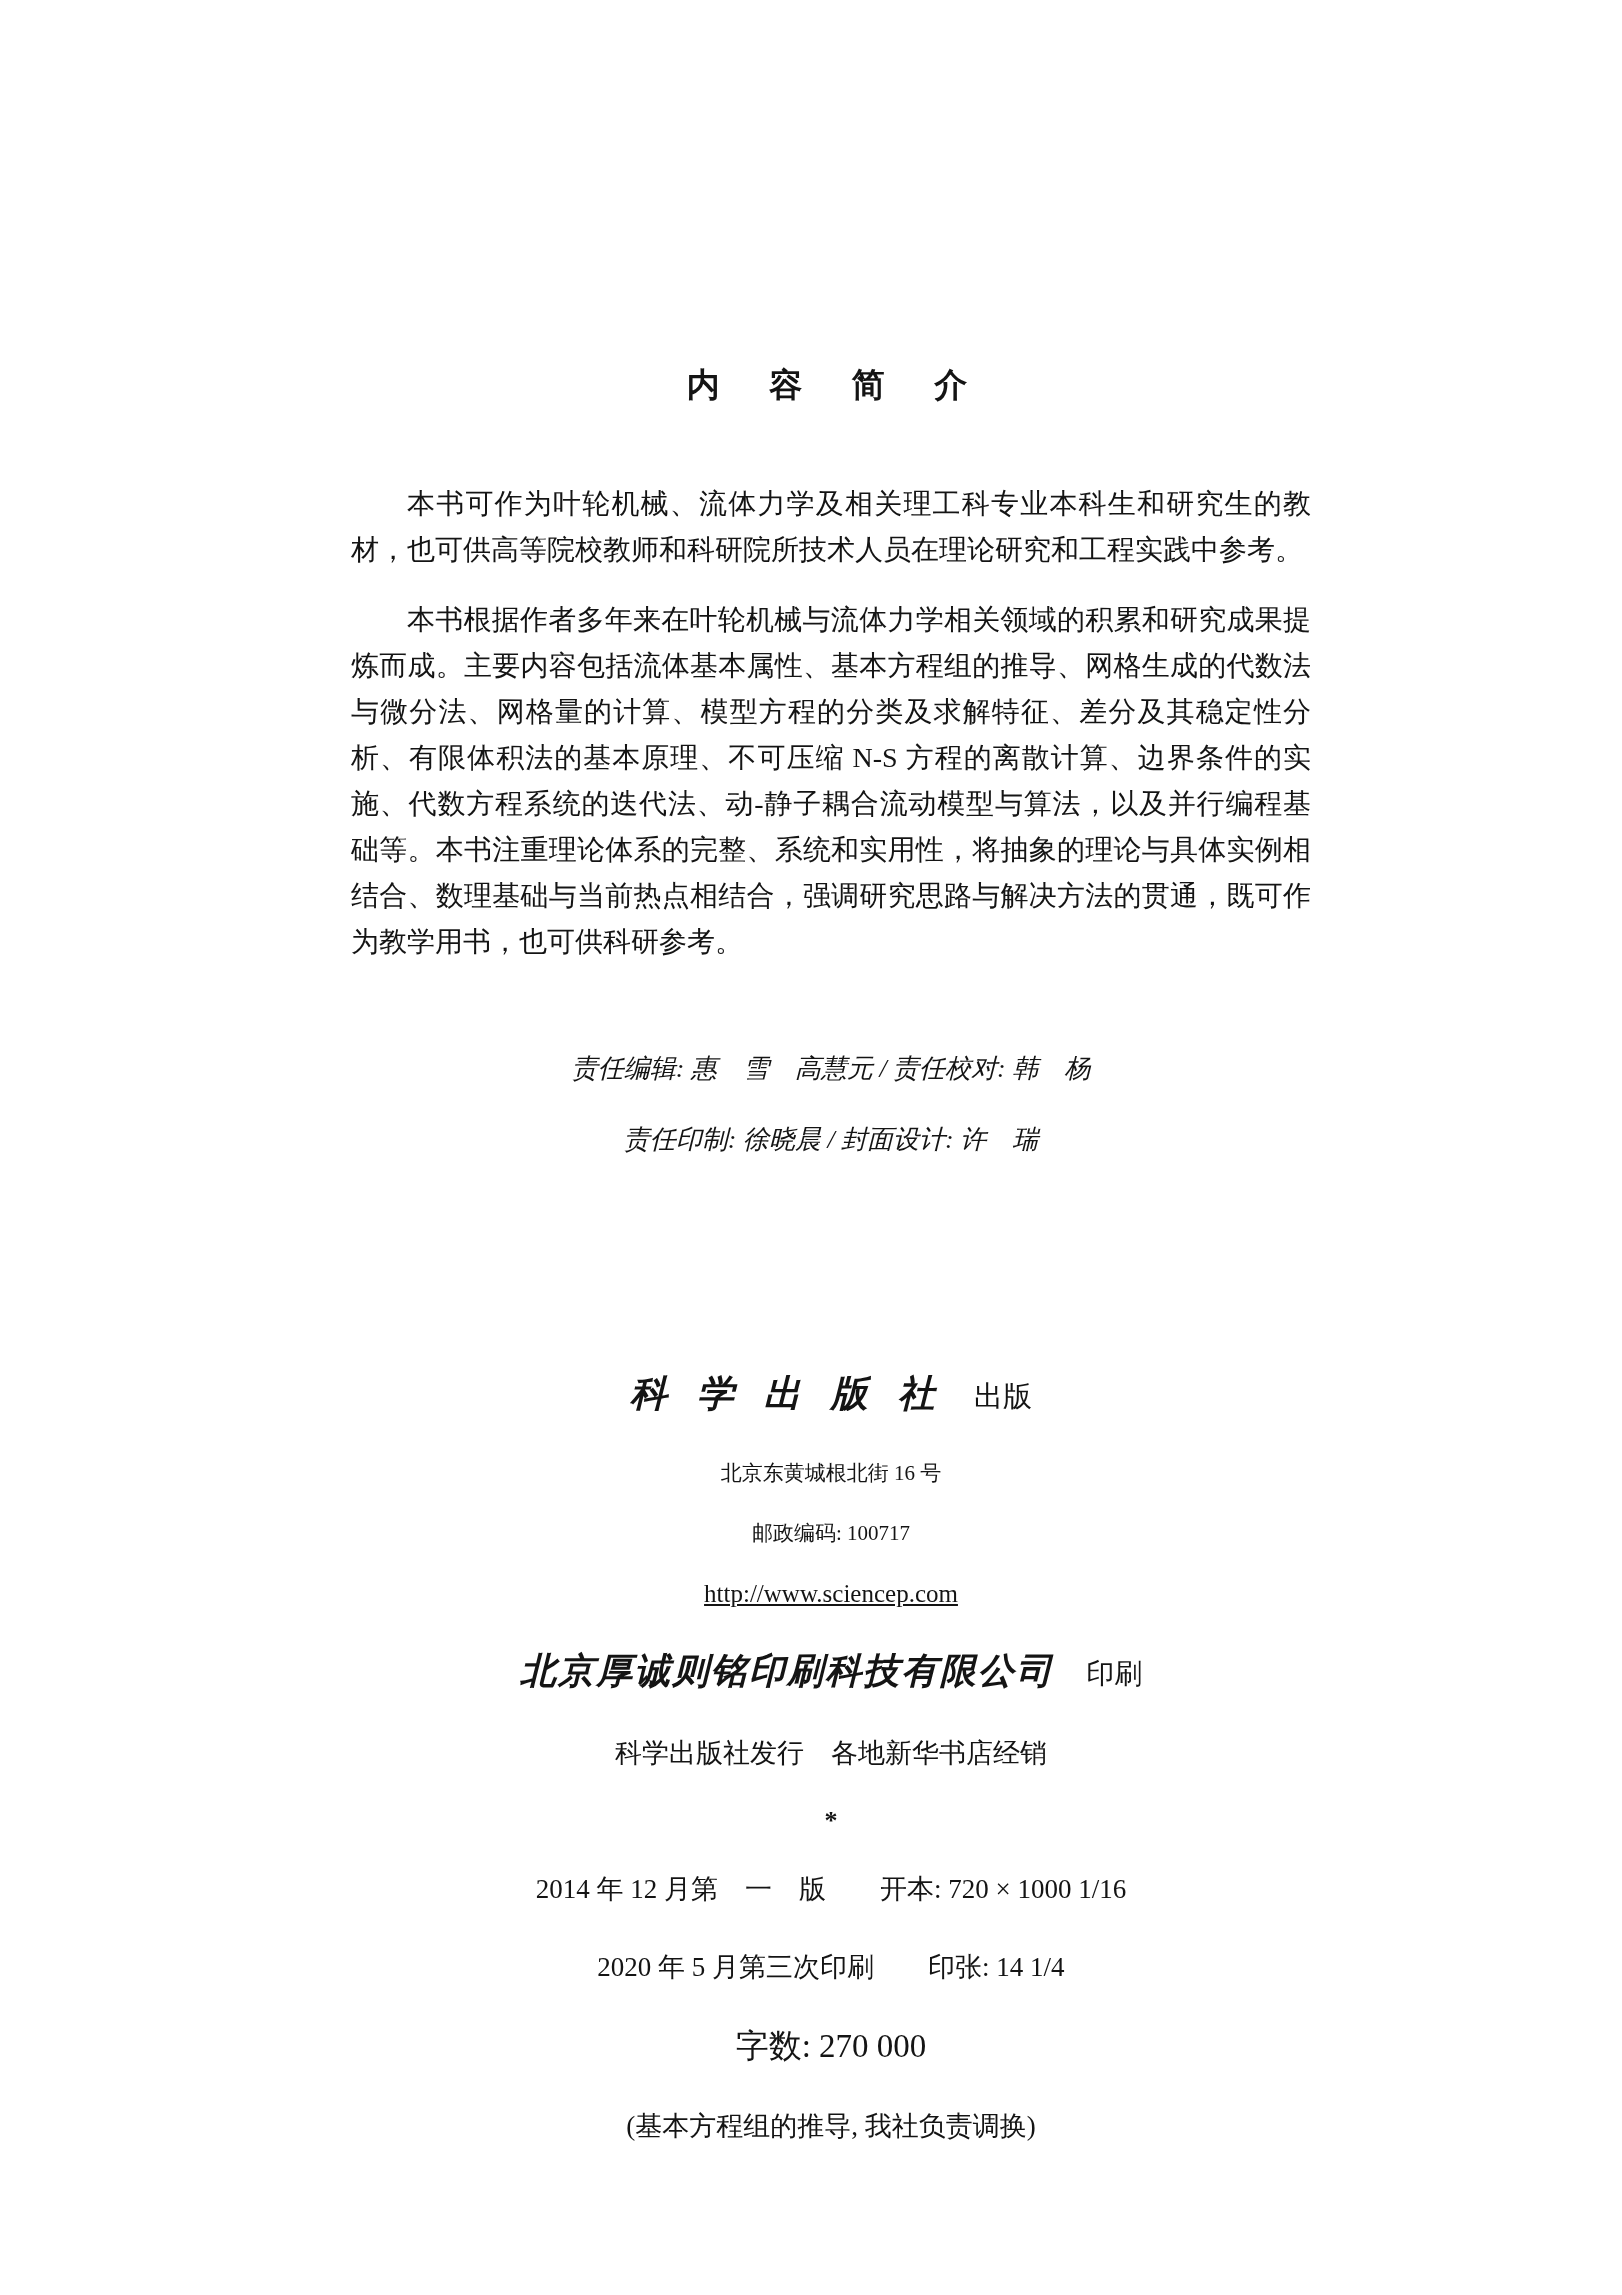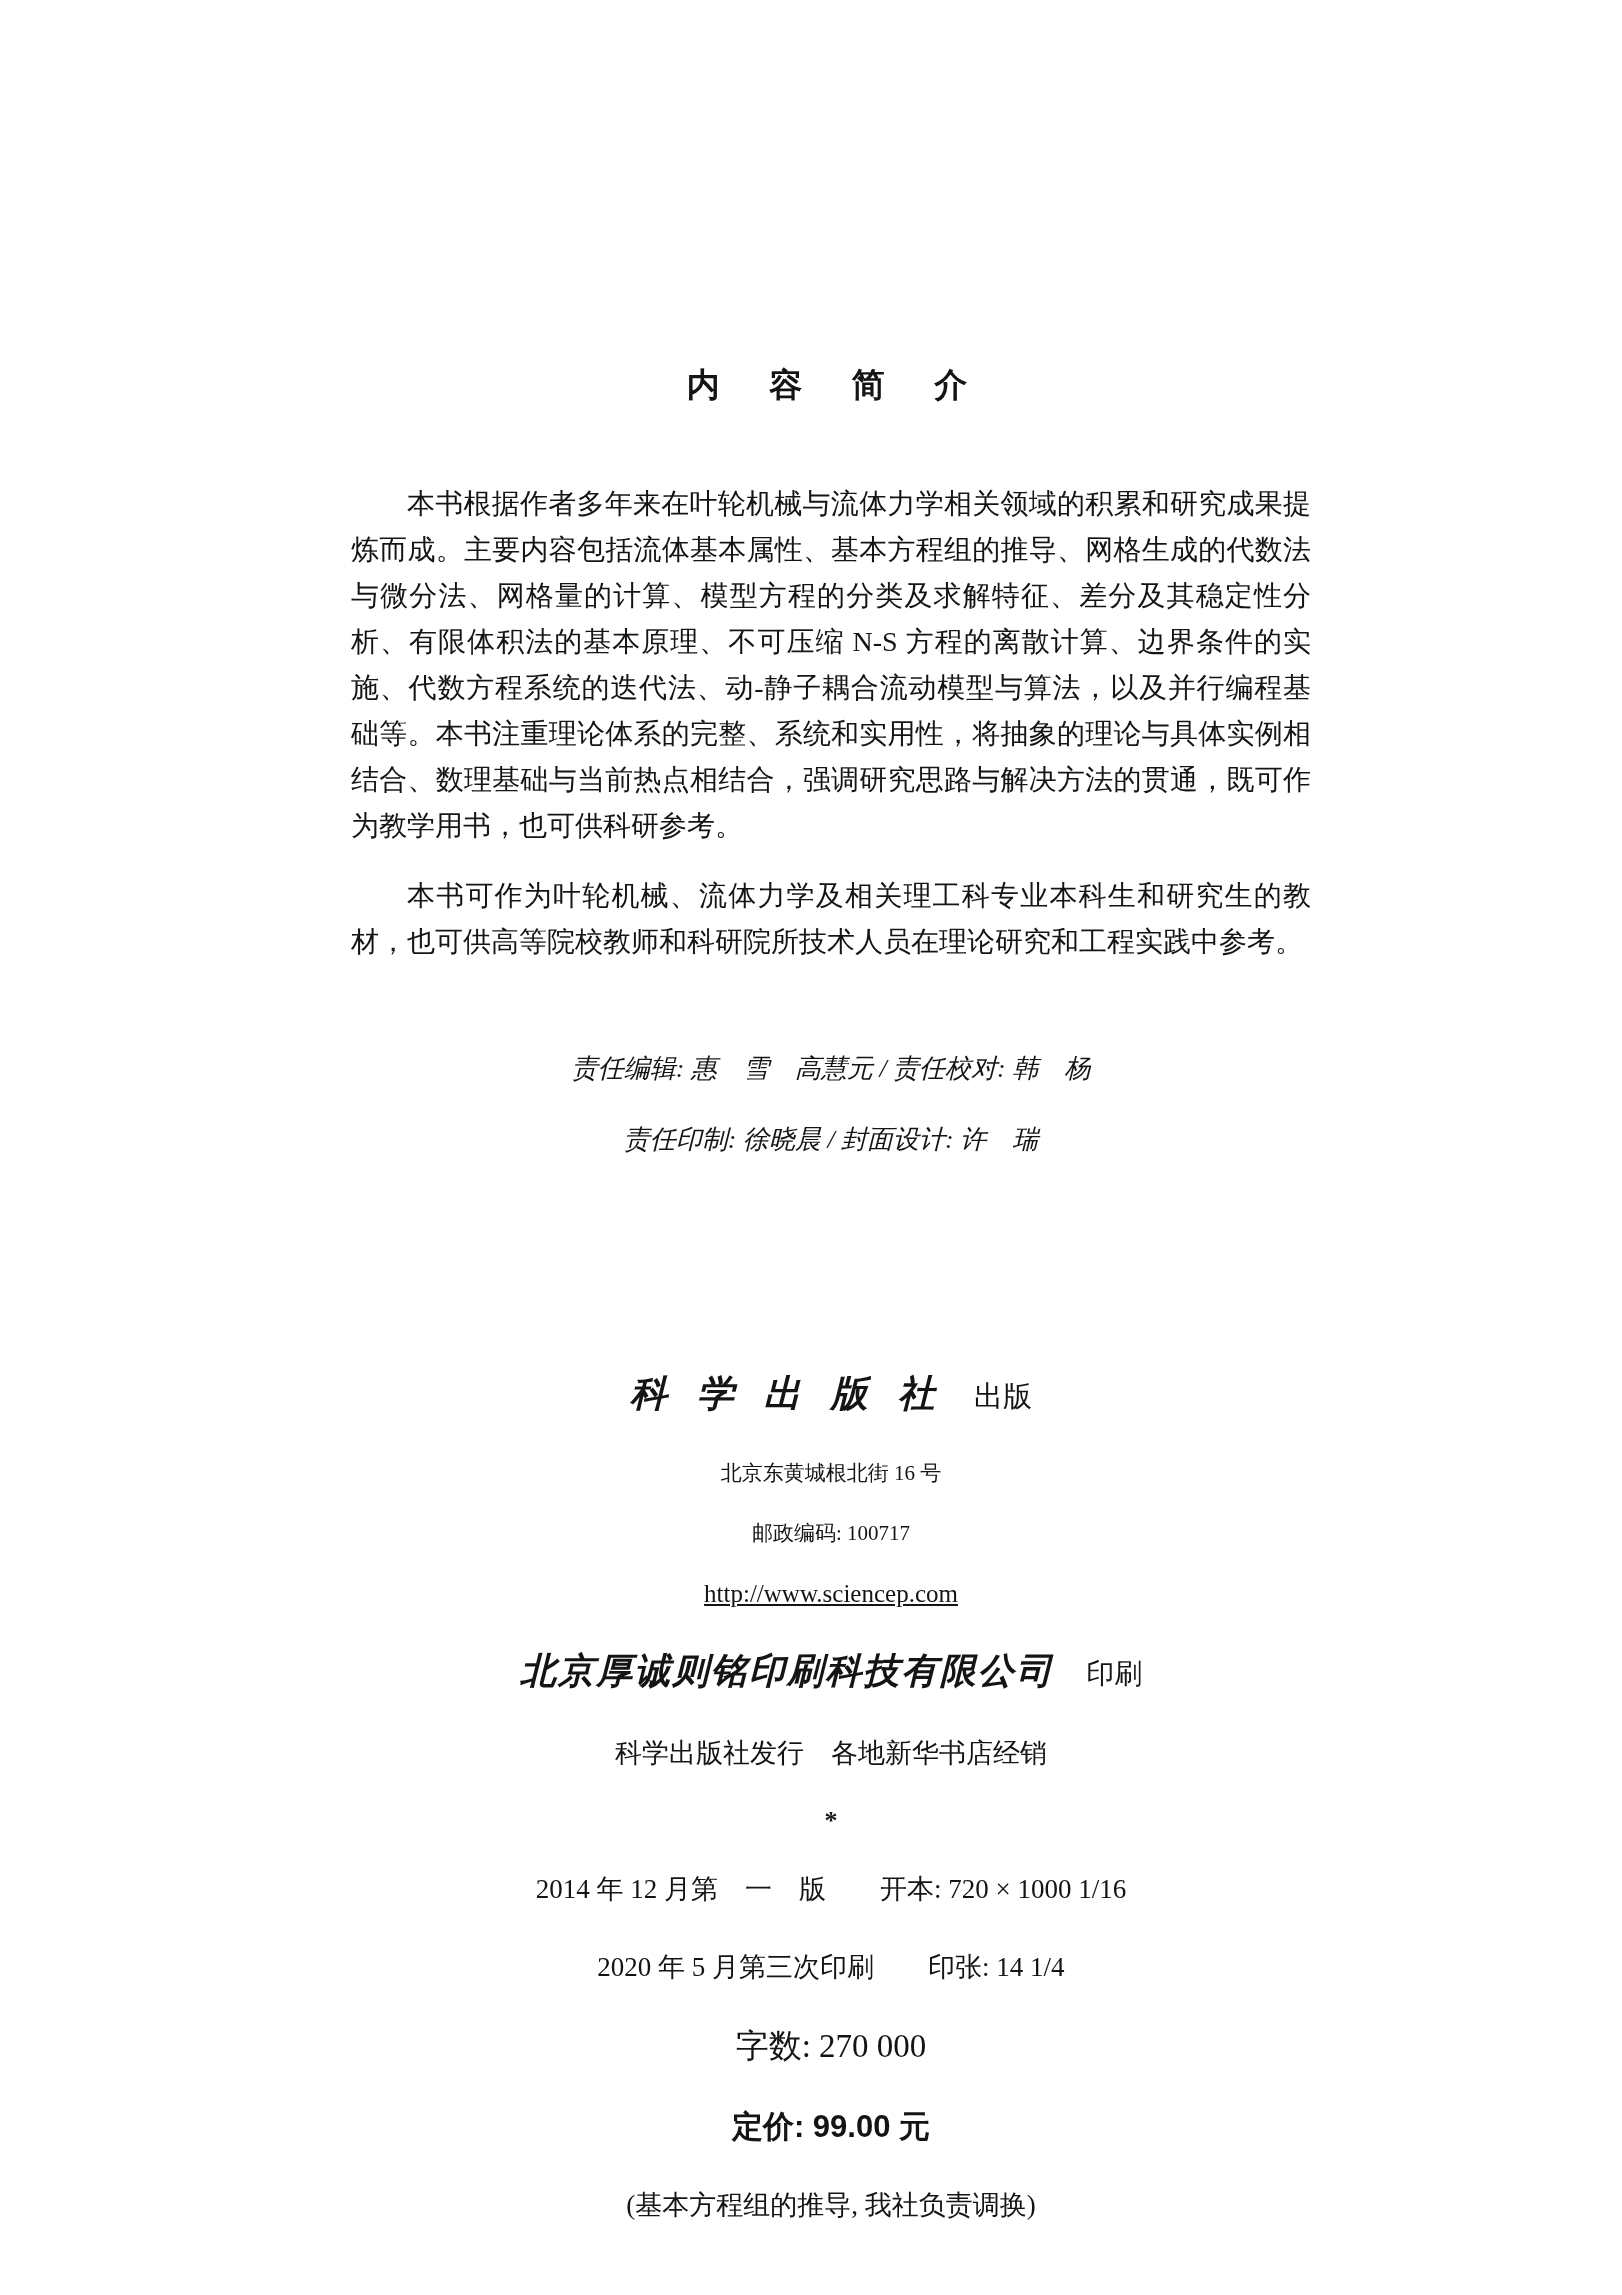--- a/index.html
+++ b/index.html
@@ -94,22 +94,22 @@
 </style>
 </head>
 <body>
 
 <div class="page">
   <div class="content">
 
     <div class="title">内　容　简　介</div>
 
     <div class="intro">
+      <p>本书可作为叶轮机械、流体力学及相关理工科专业本科生和研究生的教材，也可供高等院校教师和科研院所技术人员在理论研究和工程实践中参考。</p>
       <p>本书根据作者多年来在叶轮机械与流体力学相关领域的积累和研究成果提炼而成。主要内容包括流体基本属性、基本方程组的推导、网格生成的代数法与微分法、网格量的计算、模型方程的分类及求解特征、差分及其稳定性分析、有限体积法的基本原理、不可压缩 N-S 方程的离散计算、边界条件的实施、代数方程系统的迭代法、动-静子耦合流动模型与算法，以及并行编程基础等。本书注重理论体系的完整、系统和实用性，将抽象的理论与具体实例相结合、数理基础与当前热点相结合，强调研究思路与解决方法的贯通，既可作为教学用书，也可供科研参考。</p>
-      <p>本书可作为叶轮机械、流体力学及相关理工科专业本科生和研究生的教材，也可供高等院校教师和科研院所技术人员在理论研究和工程实践中参考。</p>
     </div>
 
 
     <div class="credits">
       <div>责任编辑: 惠　雪　高慧元 / 责任校对: 韩　杨</div>
       <div>责任印制: 徐晓晨 / 封面设计: 许　瑞</div>
     </div>
 
     <div class="publisher">
       <div class="press-line">
@@ -119,19 +119,18 @@
       <div class="pub-postcode">邮政编码: 100717</div>
       <div class="pub-website">http://www.sciencep.com</div>
       <div class="printer-line">
         <span class="printer-name">北京厚诚则铭印刷科技有限公司</span><span class="printer-suffix">印刷</span>
       </div>
       <div class="pub-distribution">科学出版社发行　各地新华书店经销</div>
       <div class="pub-star">*</div>
       <div class="edition-line">2014 年 12 月第　一　版　　开本: 720 × 1000 1/16</div>
       <div class="edition-line edition-line2">2020 年 5 月第三次印刷　　印张: 14 1/4</div>
       <div class="pub-wordcount">字数: 270 000</div>
-      <div class="pub-price">定价: 99.00 元</div>
       <div class="pub-note">(基本方程组的推导, 我社负责调换)</div>
     </div>
 
   </div>
 </div>
 
 
 </body></html>

